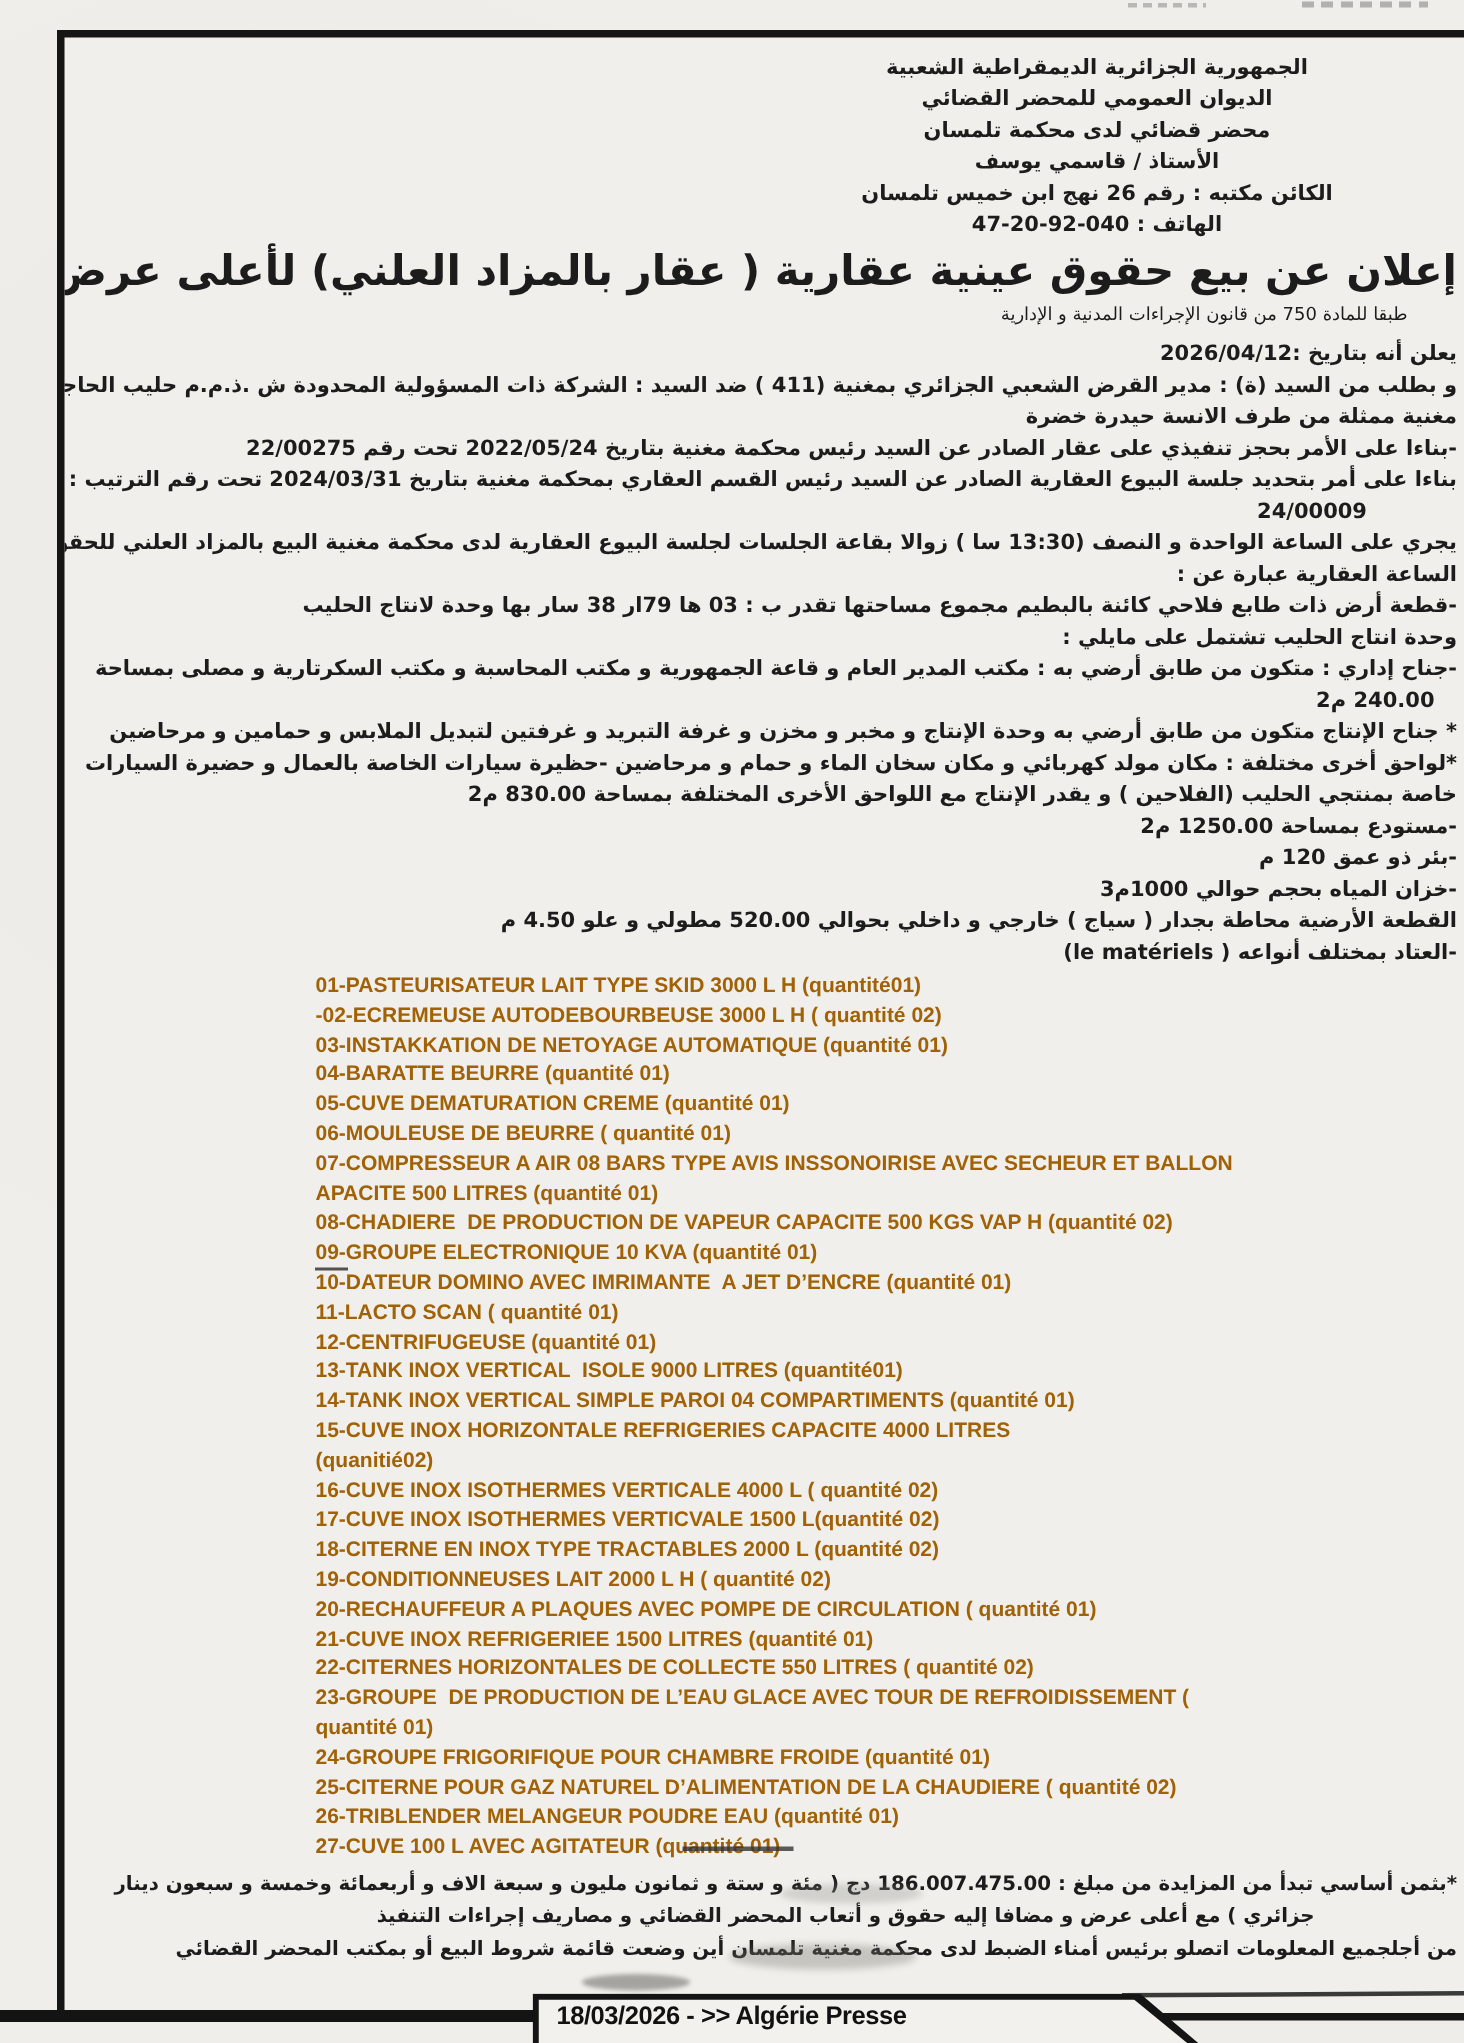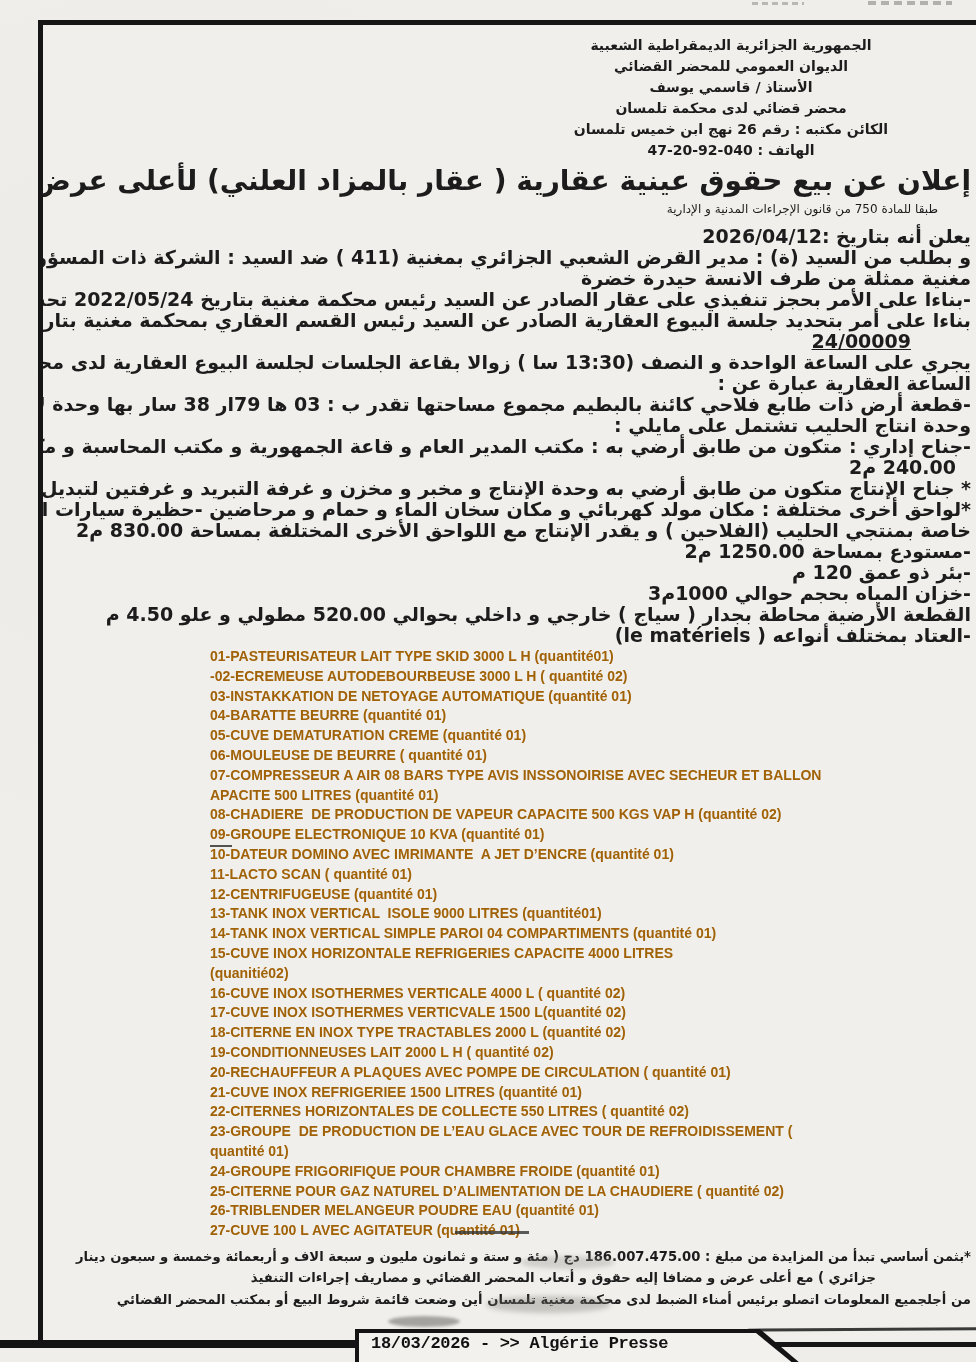--- a/index.html
+++ b/index.html
@@ -25,21 +25,21 @@
   .doc-title{
     text-align:center;font-size:28px;line-height:36px;font-weight:bold;
     margin-top:2px;white-space:nowrap;letter-spacing:-0.5px;
   }
   .doc-subtitle{
     text-align:right;font-size:12px;line-height:21px;font-weight:normal;
     position:relative;left:-33px; 
   }
   .body-block{margin-top:6px;}
   .body-block .bline{
-    font-size:19px;line-height:21px;font-weight:bold;white-space:nowrap;text-align:right;
+    font-size:14px;line-height:21px;font-weight:bold;white-space:nowrap;text-align:right;
   }
   .al-right{text-align:right;}
   .equip-block{
     direction:ltr;text-align:left;margin-right:auto;
     margin-left:161px;margin-top:1px;
   }
   .equip-block .eline{
     font-family:"Liberation Sans","DejaVu Sans",sans-serif;
     font-weight:700;font-size:14px;line-height:19.8px;white-space:pre;
     color:#a16207;
@@ -64,21 +64,21 @@
     position:absolute;left:355px;top:1329px;width:470px;height:40px;
     background:#141414;z-index:5;
     clip-path:polygon(0 0,405px 0,452px 40px,0 40px);
   }
   .banner-inner{
     position:absolute;left:0;top:0;width:470px;height:40px;background:#f2f1ed;
     clip-path:polygon(4px 4px,401px 4px,445px 40px,4px 40px);
   }
   .banner-text{
     display:block;padding:5px 0 0 16px;
-    font-family:Liberation Mono, monospace;font-weight:bold;font-size:17px;
+    font-family:Liberation Sans, sans-serif;font-weight:bold;font-size:17px;
     letter-spacing:-0.3px;color:#111;white-space:nowrap;
   }
   
   .artifact{position:absolute;pointer-events:none;}
   .a-top1{left:752px;top:2px;width:52px;height:3px;opacity:.4;
     background:repeating-linear-gradient(90deg,#666 0 6px,transparent 6px 10px);}
   .a-top2{left:868px;top:1px;width:84px;height:4px;opacity:.4;
     background:repeating-linear-gradient(90deg,#555 0 8px,transparent 8px 13px);}
   .a-smudge1{left:520px;top:1256px;width:95px;height:13px;background:#8a8a86;
     opacity:.30;border-radius:50%;filter:blur(2px);}
@@ -104,23 +104,23 @@
   <div class="artifact a-speck3"></div>
 
   <div class="frame">
 
     <div class="letterhead">
 
         <div class="hline">الجمهورية الجزائرية الديمقراطية الشعبية</div>
 
         <div class="hline">الديوان العمومي للمحضر القضائي</div>
 
+        <div class="hline">محضر قضائي لدى محكمة تلمسان</div>
+
         <div class="hline">الأستاذ / قاسمي يوسف</div>
-
-        <div class="hline">محضر قضائي لدى محكمة تلمسان</div>
 
         <div class="hline">الكائن مكتبه : رقم 26 نهج ابن خميس تلمسان</div>
 
         <div class="hline">الهاتف : 040-92-20-47</div>
       </div>
 
     <div class="doc-title">إعلان عن بيع  حقوق عينية عقارية ( عقار  بالمزاد العلني) لأعلى عرض</div>
     <div class="doc-subtitle">طبقا للمادة 750 من قانون الإجراءات المدنية و الإدارية</div>
 
     <div class="body-block">
@@ -128,21 +128,21 @@
         <div class="bline al-right">يعلن أنه بتاريخ :2026/04/12</div>
 
         <div class="bline al-right">و بطلب من السيد (ة) : مدير القرض الشعبي الجزائري بمغنية (411 ) ضد السيد : الشركة ذات المسؤولية المحدودة ش .ذ.م.م حليب الحاجة</div>
 
         <div class="bline al-right">مغنية ممثلة من طرف الانسة حيدرة خضرة</div>
 
         <div class="bline al-right">-بناءا على الأمر بحجز تنفيذي على عقار الصادر عن السيد رئيس محكمة مغنية  بتاريخ 2022/05/24 تحت رقم 22/00275</div>
 
         <div class="bline al-right">بناءا على أمر بتحديد جلسة البيوع العقارية الصادر عن السيد رئيس القسم العقاري بمحكمة مغنية بتاريخ 2024/03/31 تحت رقم الترتيب :</div>
 
-        <div class="bline al-right" style="padding-right: 60px; text-decoration: underline;">24/00009</div>
+        <div class="bline al-right" style="padding-right: 60px;">24/00009</div>
 
         <div class="bline al-right">يجري على الساعة الواحدة و النصف (13:30 سا ) زوالا بقاعة الجلسات لجلسة البيوع العقارية لدى محكمة مغنية البيع بالمزاد العلني للحقوق</div>
 
         <div class="bline al-right">الساعة العقارية عبارة عن :</div>
 
         <div class="bline al-right">-قطعة أرض ذات طابع فلاحي كائنة بالبطيم مجموع مساحتها تقدر ب : 03 ها 79ار 38 سار بها وحدة لانتاج الحليب</div>
 
         <div class="bline al-right">وحدة انتاج الحليب تشتمل على مايلي :</div>
 
         <div class="bline al-right">-جناح إداري : متكون من طابق أرضي به : مكتب المدير العام و قاعة الجمهورية و مكتب المحاسبة و مكتب السكرتارية و مصلى بمساحة</div>

